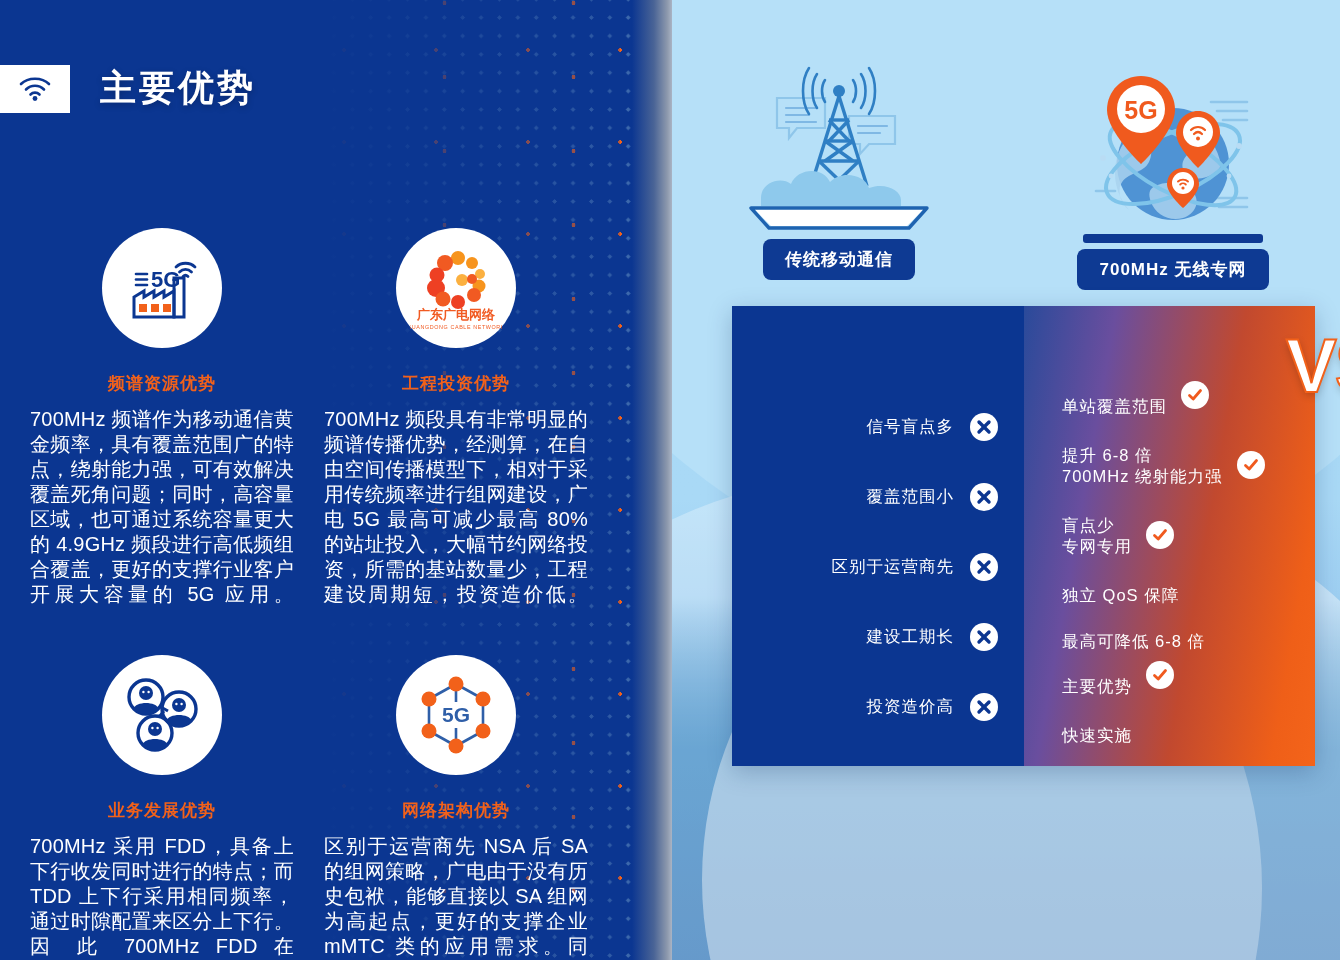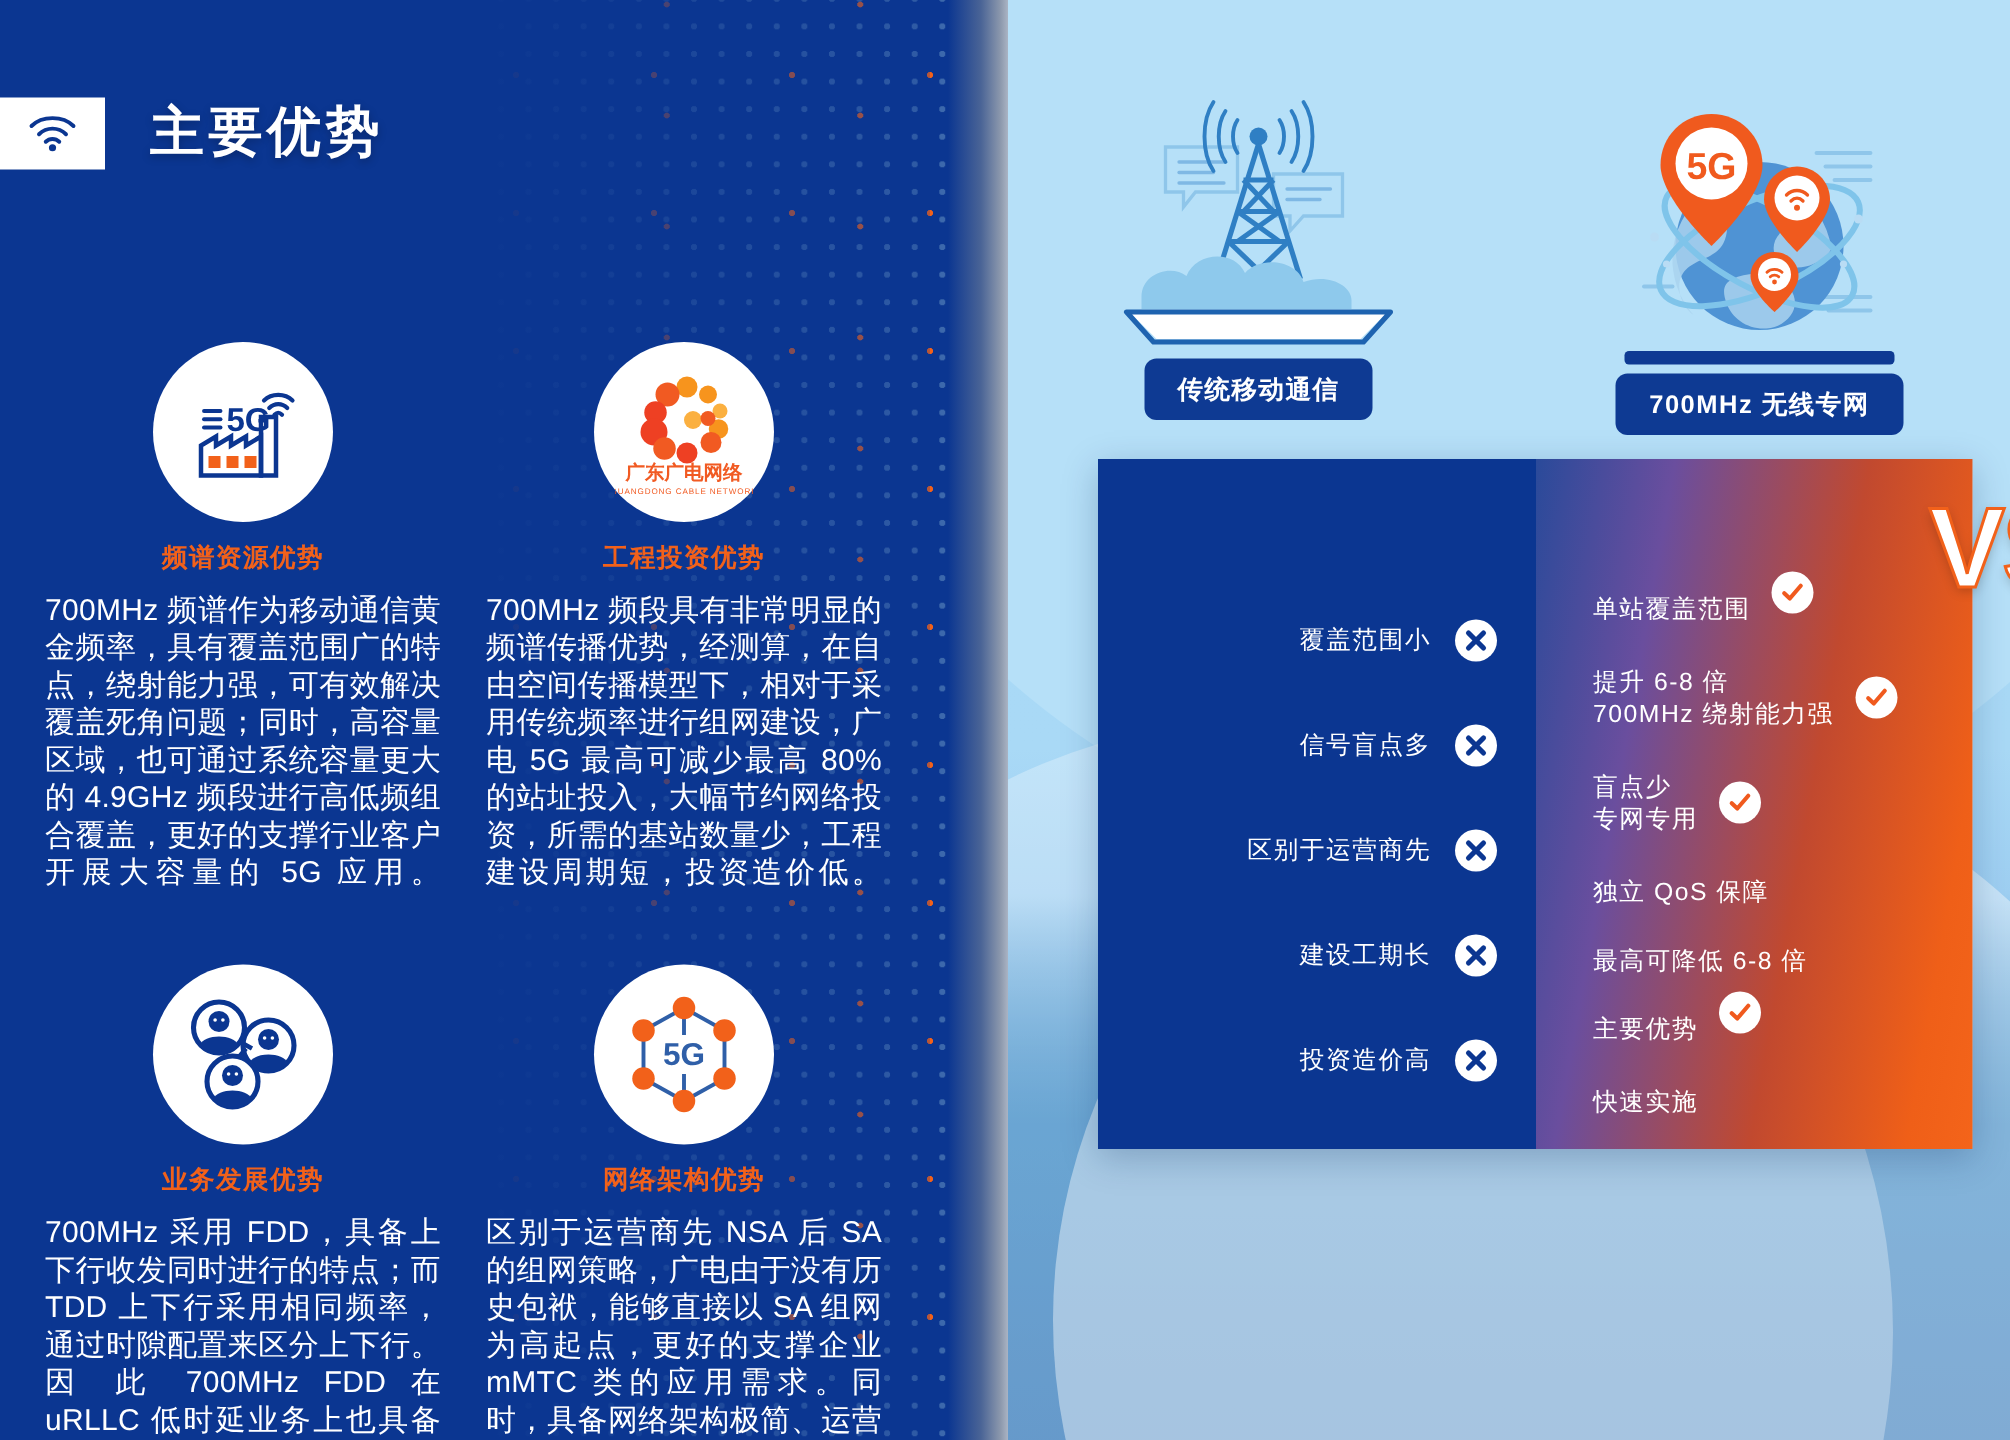--- a/index.html
+++ b/index.html
@@ -54,21 +54,21 @@
   .cards{position:absolute;left:0;top:228px;width:632px;}
   .card-row{display:flex;}
   .card{width:300px;padding:0 8px;box-sizing:border-box;}
   .card.c1{margin-left:12px;}
   .card.c2{margin-left:-6px;}
   .icon-circle{
     width:120px;height:120px;border-radius:50%;background:#fff;margin:0 auto;
     display:flex;align-items:center;justify-content:center;
   }
   .card-title{
-    text-align:center;color:#f2611a;font-size:17px;font-weight:bold;margin-top:12px;letter-spacing:1px;
+    text-align:center;color:#f2611a;font-size:17px;font-weight:bold;margin-top:24px;letter-spacing:1px;
   }
   .card-body{
     color:#fff;font-size:20px;line-height:25px;margin-top:12px;
     text-align:justify;text-align-last:justify;padding:0 10px;letter-spacing:.2px;
   }
   .row2{margin-top:48px;}
 
   
   .fold{
     position:absolute;left:632px;top:0;width:40px;height:960px;
@@ -379,33 +379,33 @@
         <div class="dev-bar"></div>
         <div class="illus-label">700MHz 无线专网</div>
       </div>
     </div>
 
     <div class="vs-table">
       <div class="col-left">
         <div class="items-left">
 
           <div class="item-l">
-            <span class="txt">覆盖范围小</span>
+            <span class="txt">信号盲点多</span>
             <span class="mark">
               <svg width="18" height="18" viewBox="0 0 18 18">
                   <g stroke="#0b3691" stroke-width="3.4" stroke-linecap="round">
                     <line x1="4" y1="4" x2="14" y2="14"></line>
                     <line x1="14" y1="4" x2="4" y2="14"></line>
                   </g>
                 </svg>
             </span>
           </div>
 
           <div class="item-l">
-            <span class="txt">信号盲点多</span>
+            <span class="txt">覆盖范围小</span>
             <span class="mark">
               <svg width="18" height="18" viewBox="0 0 18 18">
                   <g stroke="#0b3691" stroke-width="3.4" stroke-linecap="round">
                     <line x1="4" y1="4" x2="14" y2="14"></line>
                     <line x1="14" y1="4" x2="4" y2="14"></line>
                   </g>
                 </svg>
             </span>
           </div>
 

